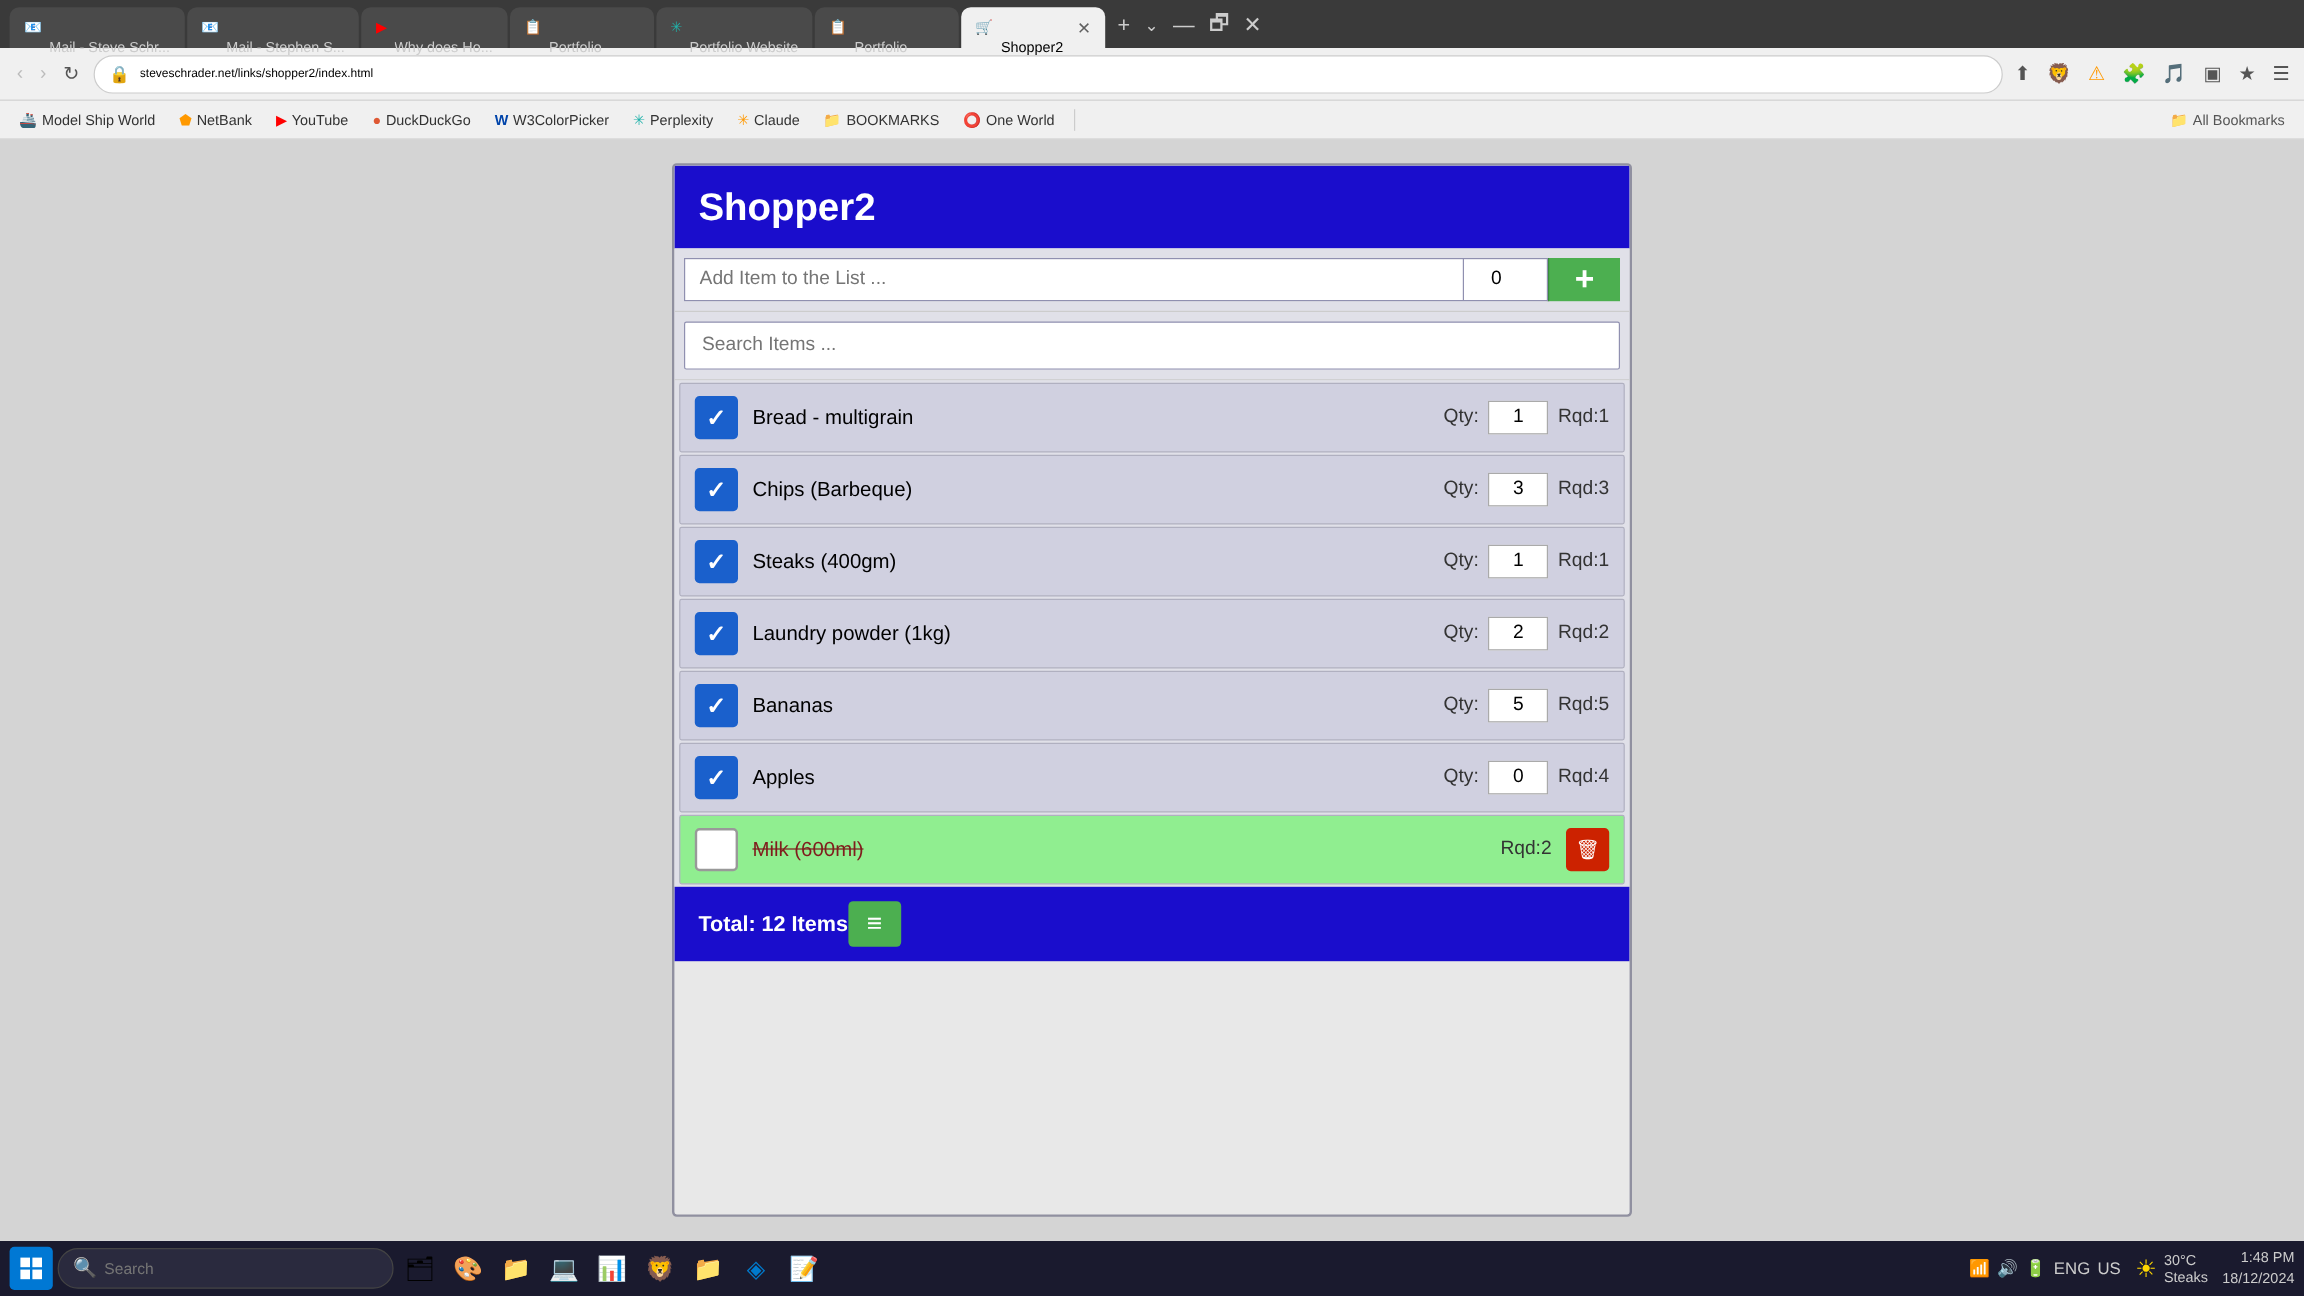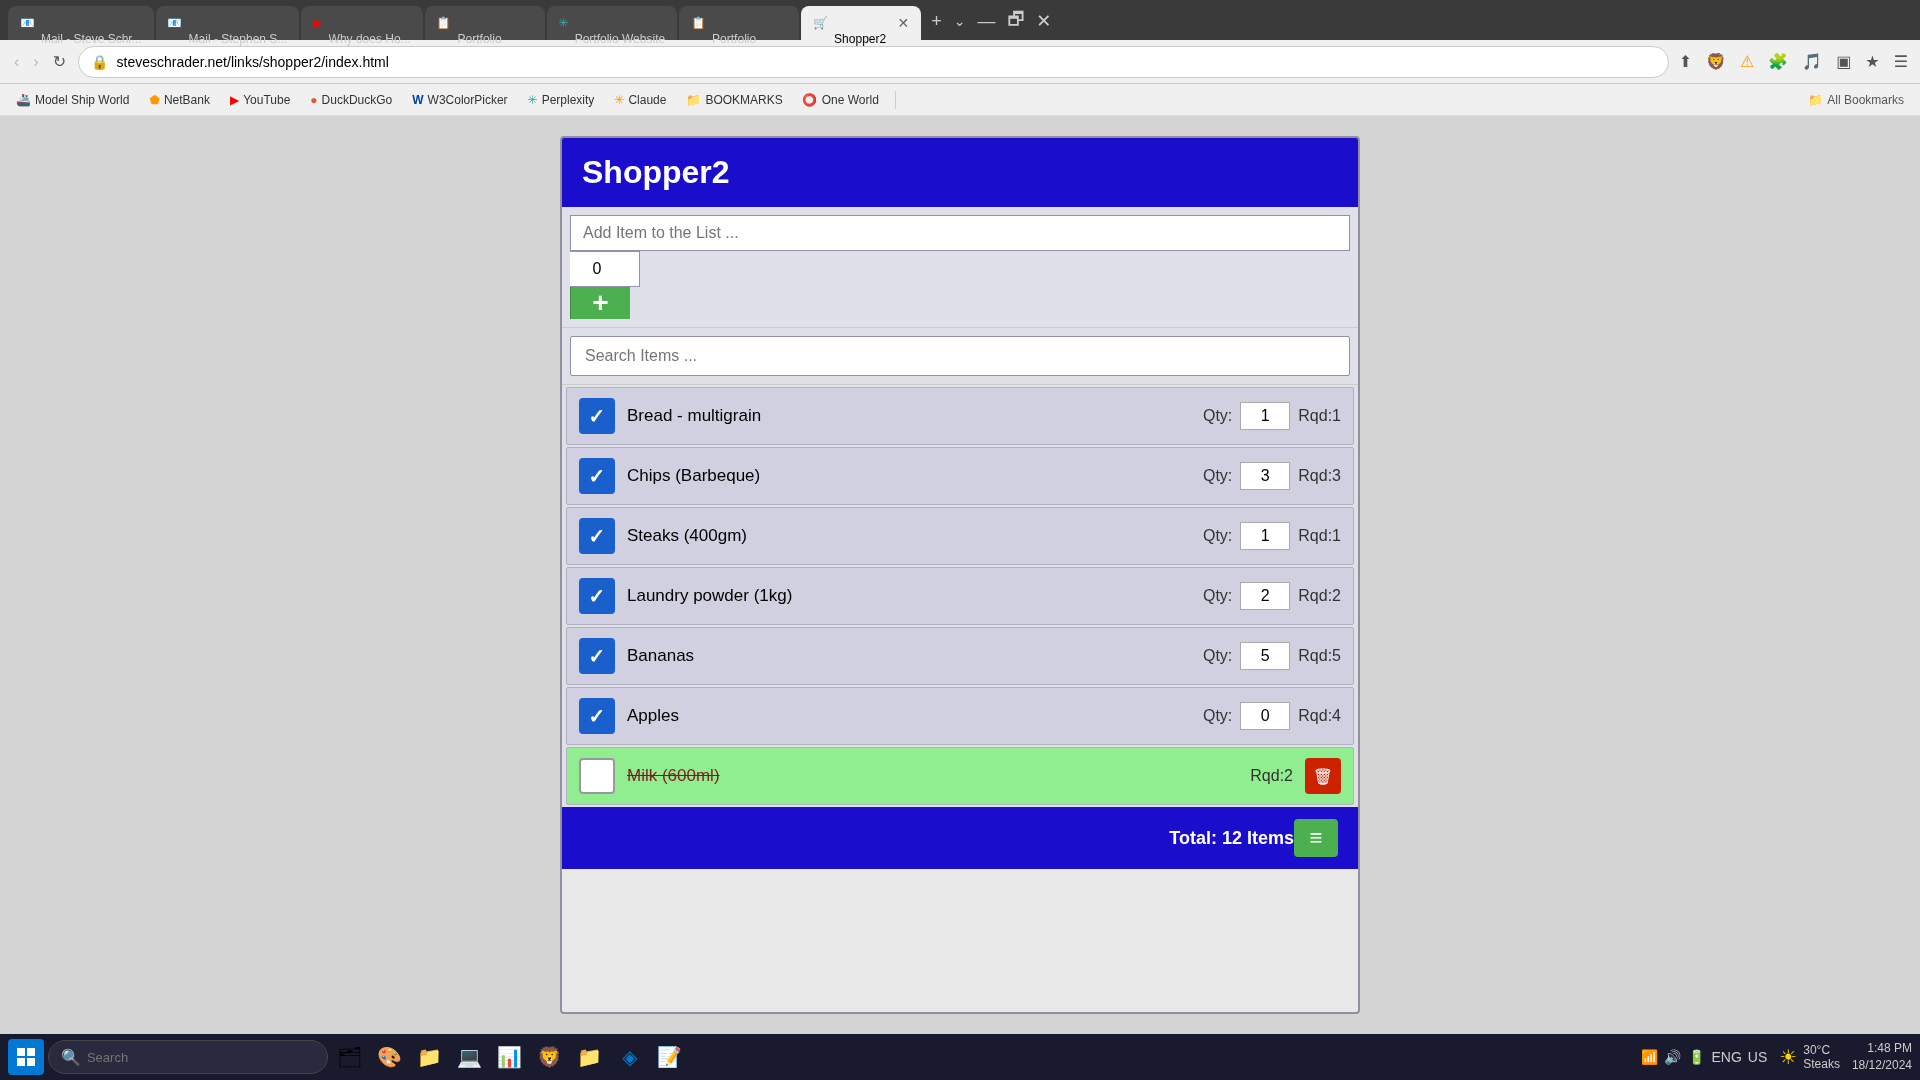--- a/index.html
+++ b/index.html
@@ -71,21 +71,21 @@
       background: #fff;
       border: 1px solid #ccc;
       border-radius: 20px;
       padding: 4px 12px;
       gap: 8px;
       height: 32px;
     }
     .address-bar .lock-icon { color: #555; font-size: 14px; }
     .address-bar input {
       border: none; outline: none; flex: 1;
-      font-size: 14px; background: transparent;
+      font-size: 10px; background: transparent;
     }
     .toolbar-actions { display: flex; gap: 6px; align-items: center; }
     .toolbar-actions button {
       background: none; border: none; cursor: pointer;
       font-size: 16px; color: #555; padding: 4px;
     }
 
     .bookmarks-bar {
       background: #f0f0f0;
       display: flex;
@@ -135,21 +135,20 @@
       font-size: 32px;
       font-weight: bold;
     }
 
     .add-item-row {
       display: flex;
       padding: 8px;
       background: #e0e0e8;
       gap: 0;
       border-bottom: 1px solid #ccc;
-      flex-direction: column;
     }
     .add-item-input {
       flex: 1;
       border: 1px solid #9090b0;
       padding: 8px 12px;
       font-size: 16px;
       color: #999;
       outline: none;
       background: #fff;
     }
@@ -271,21 +270,21 @@
       align-items: center;
       justify-content: center;
     }
 
     
     .app-footer {
       background: #1a0dcc;
       padding: 12px 20px;
       display: flex;
       align-items: center;
-      justify-content: flex-end;
+      justify-content: flex-start;
     }
     .total-text {
       color: #fff;
       font-size: 18px;
       font-weight: bold;
     }
     .footer-btn {
       background: #4caf50;
       border: none;
       color: #fff;

